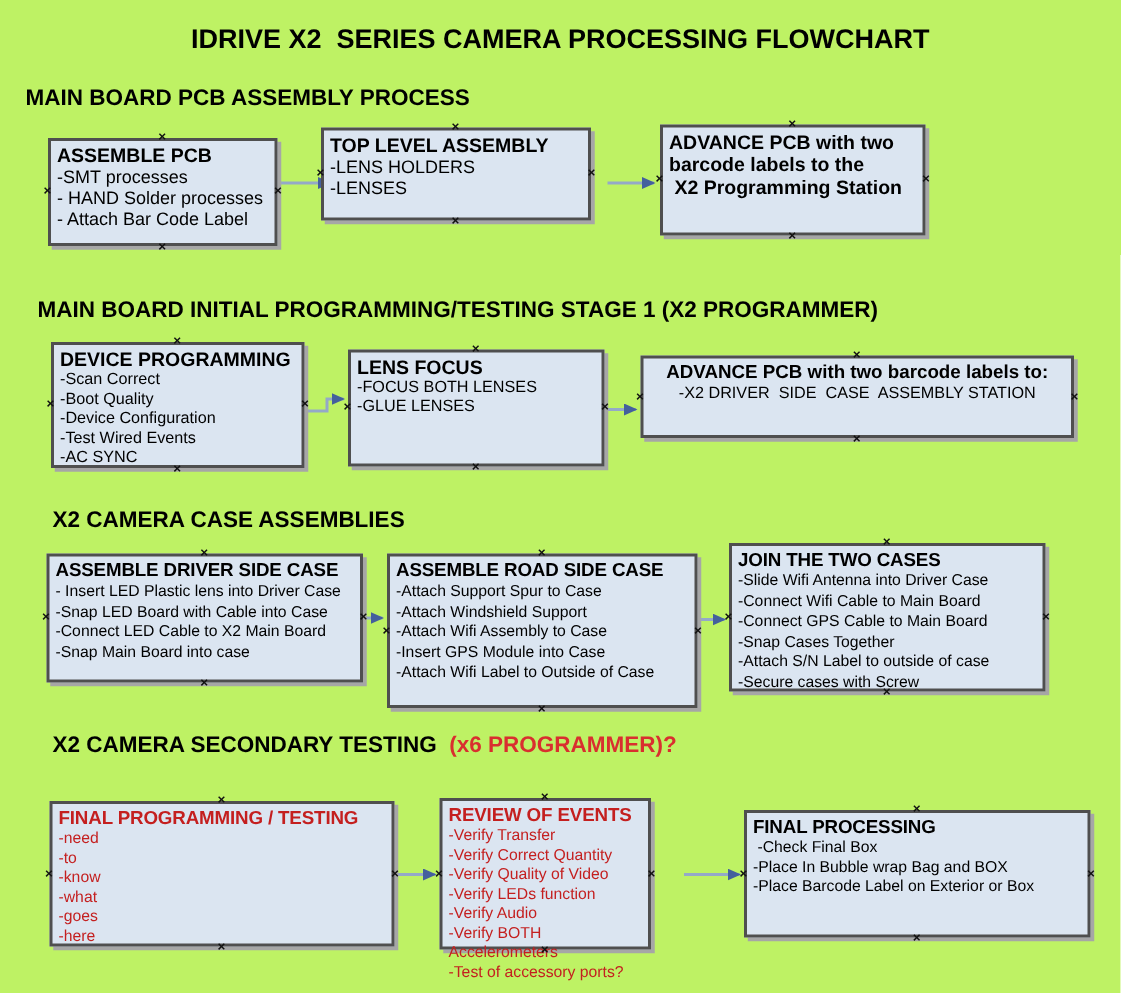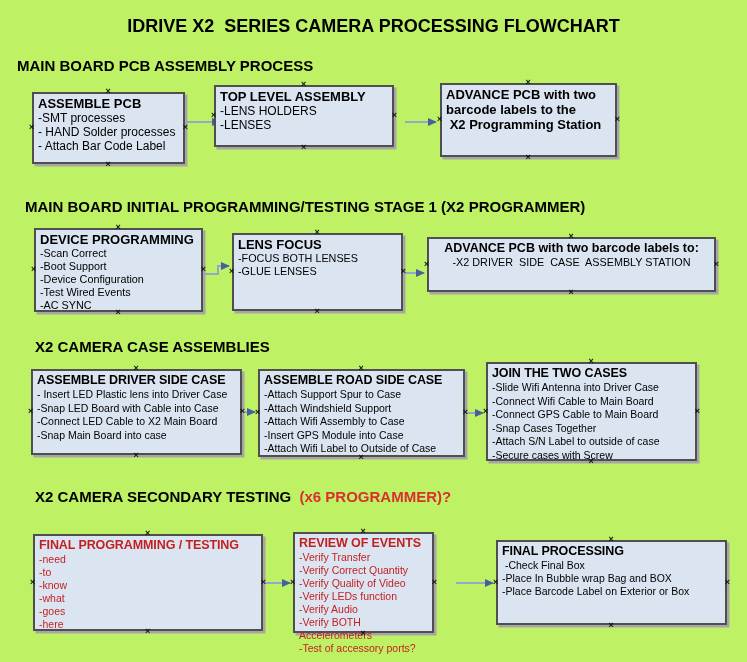--- a/index.html
+++ b/index.html
@@ -87,21 +87,21 @@
  X2 Programming Station</div>
   </div>
 
   <div class="box r2" style="left:34px;top:228px;width:169px;height:84px;">
     <span class="h ht"></span>
     <span class="h hb"></span>
     <span class="h hl"></span>
     <span class="h hr"></span>
     <div class="bt">DEVICE PROGRAMMING</div>
     <div class="bi">-Scan Correct</div>
-    <div class="bi">-Boot Support</div>
+    <div class="bi">-Boot Quality</div>
     <div class="bi">-Device Configuration</div>
     <div class="bi">-Test Wired Events</div>
     <div class="bi">-AC SYNC</div>
   </div>
 
   <div class="box r2" style="left:232px;top:233px;width:171px;height:78px;">
     <span class="h ht"></span>
     <span class="h hb"></span>
     <span class="h hl"></span>
     <span class="h hr"></span>
@@ -124,21 +124,21 @@
     <span class="h hb"></span>
     <span class="h hl"></span>
     <span class="h hr"></span>
     <div class="bt">ASSEMBLE DRIVER SIDE CASE</div>
     <div class="bi">- Insert LED Plastic lens into Driver Case</div>
     <div class="bi">-Snap LED Board with Cable into Case</div>
     <div class="bi">-Connect LED Cable to X2 Main Board</div>
     <div class="bi">-Snap Main Board into case</div>
   </div>
 
-  <div class="box small" style="left:258px;top:369px;width:207px;height:88px;">
+  <div class="box small" style="left:258px;top:369px;width:207px;height:103px;">
     <span class="h ht"></span>
     <span class="h hb"></span>
     <span class="h hl"></span>
     <span class="h hr"></span>
     <div class="bt">ASSEMBLE ROAD SIDE CASE</div>
     <div class="bi">-Attach Support Spur to Case</div>
     <div class="bi">-Attach Windshield Support</div>
     <div class="bi">-Attach Wifi Assembly to Case</div>
     <div class="bi">-Insert GPS Module into Case</div>
     <div class="bi">-Attach Wifi Label to Outside of Case</div>

